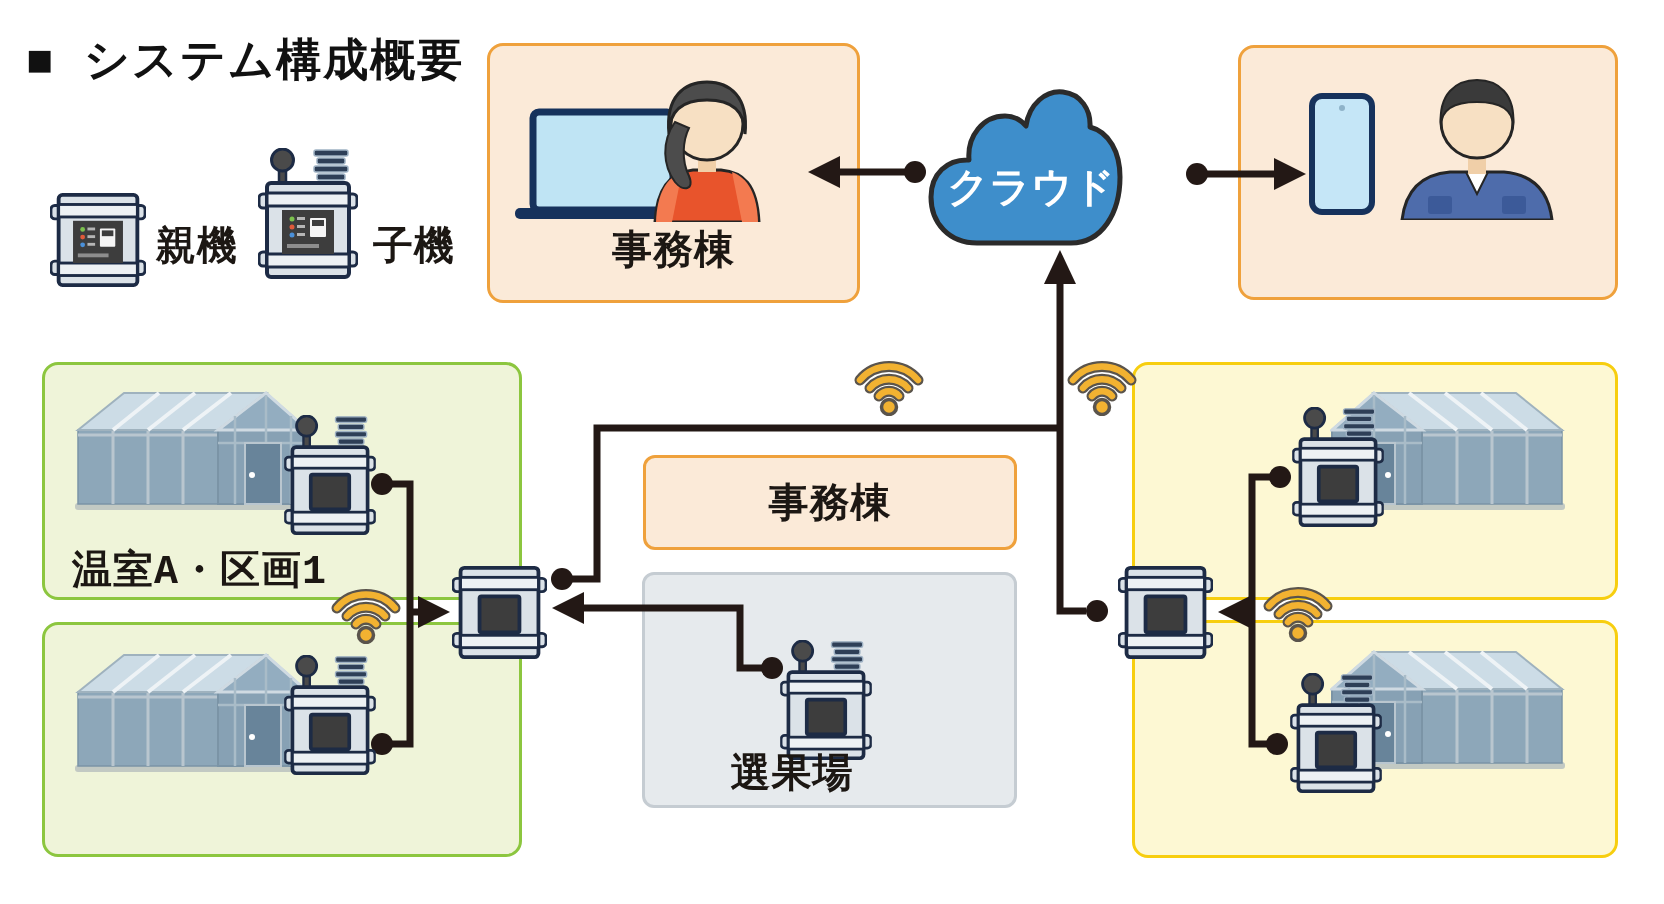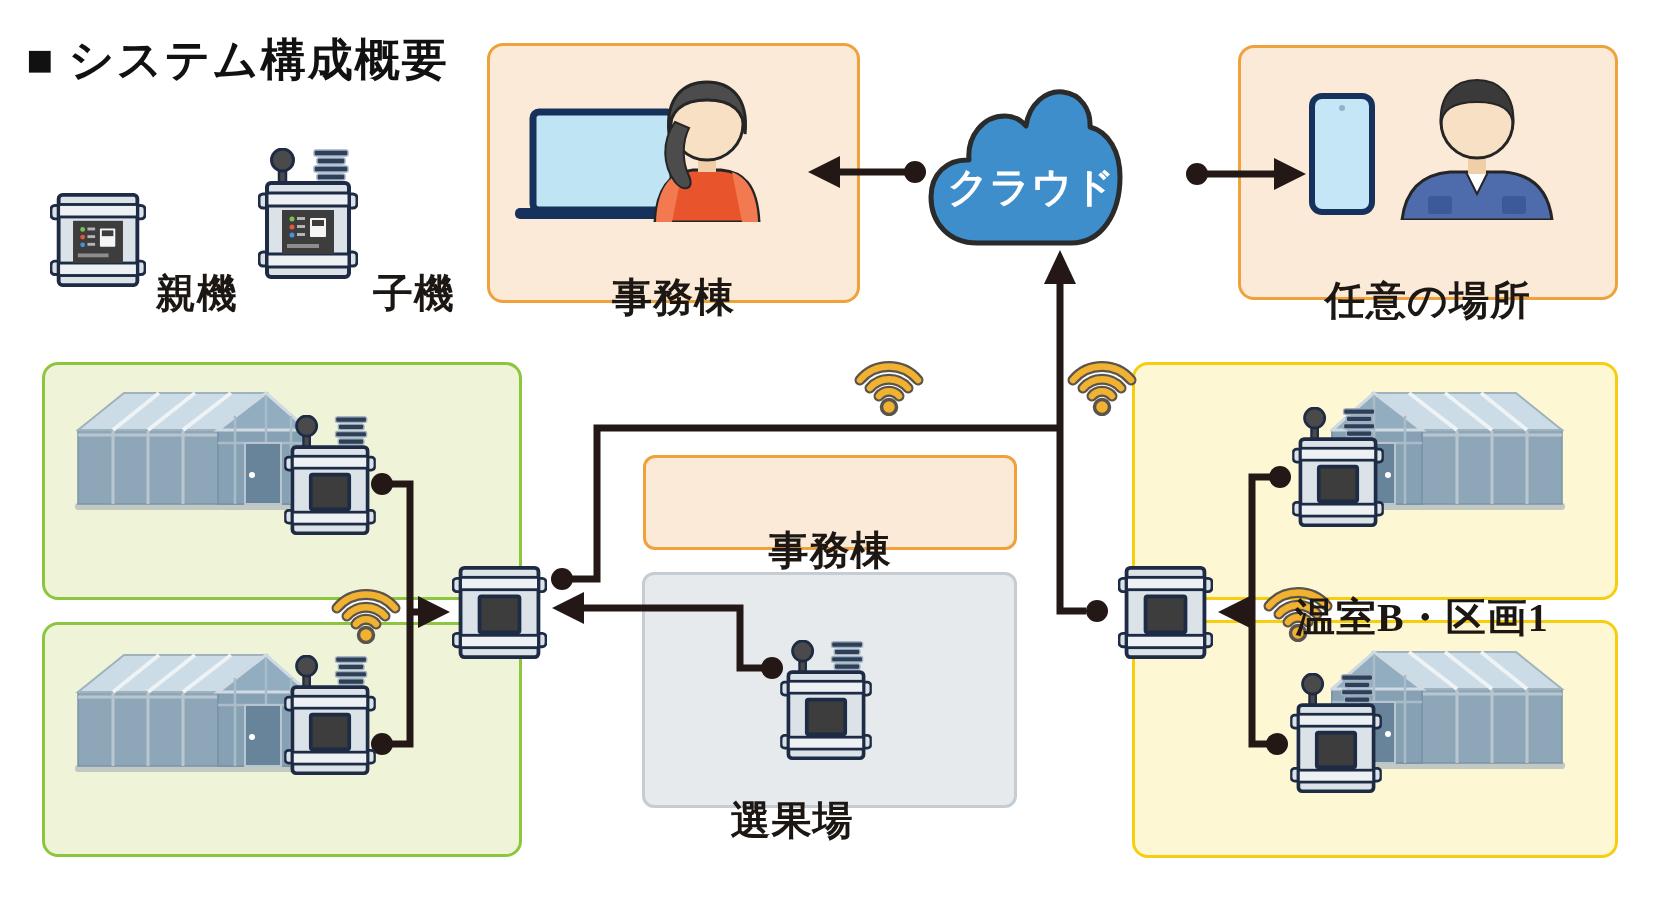--- a/index.html
+++ b/index.html
@@ -1,24 +1,24 @@
 <!DOCTYPE html>
 <html><head>
 <meta charset="utf-8">
 <style>
   html,body{margin:0;padding:0;background:#ffffff;}
   #canvas{position:relative;width:1664px;height:904px;background:#ffffff;overflow:hidden;
-          font-family:Liberation Serif, serif;color:#1c1713;}
+          font-family:Liberation Mono, monospace;color:#1c1713;}
   .abs{position:absolute;}
   .box{position:absolute;border-radius:16px;box-sizing:border-box;}
   .box-orange{background:#fbead8;border:3px solid #efa13c;}
   .box-green{background:#eff4d9;border:3px solid #8cc63f;}
   .box-yellow{background:#fdf8d3;border:3px solid #f7ce0f;}
   .box-gray{background:#e6eaed;border:3px solid #c5ccd2;}
-  .lbl{position:absolute;font-size:40px;font-weight:600;letter-spacing:1px;color:#1c1713;white-space:nowrap;margin-top:48px;}
+  .lbl{position:absolute;font-size:40px;font-weight:600;letter-spacing:1px;color:#1c1713;white-space:nowrap;}
   .lbl-center{text-align:center;}
   .title{position:absolute;left:26px;top:30px;font-size:45px;font-weight:700;letter-spacing:2px;color:#111;}
   .cloud-label{position:absolute;color:#ffffff;font-size:41px;font-weight:700;text-align:right;}
   .z1{z-index:1}.z2{z-index:2}.z3{z-index:3}.z4{z-index:4}.z5{z-index:5}
   svg{display:block;}
   .mirror{transform:scaleX(-1);}
 </style>
 </head>
 <body>
 
@@ -294,18 +294,17 @@
         <use href="#wifi" width="72" height="64"></use>
       </svg>
   </div>
   <div class="abs z4" style="left:1262px;top:578px">
     <svg width="72" height="64">
         <use href="#wifi" width="72" height="64"></use>
       </svg>
   </div>
 
   <div class="lbl lbl-center z5" style="left:487px;top:222px;width:373px">事務棟</div>
-  <div class="lbl lbl-center z5" style="left:1238px;top:225px;width:380px">任意の場所</div>
+  <div class="lbl z5" style="left:72px;top:542px">温室A・区画1</div>
   <div class="lbl lbl-center z5" style="left:643px;top:475px;width:374px">事務棟</div>
   <div class="lbl lbl-center z5" style="left:642px;top:745px;width:300px">選果場</div>
-  <div class="lbl z5" style="left:1295px;top:542px">温室B・区画1</div>
 
 </div>
 
 </body></html>

